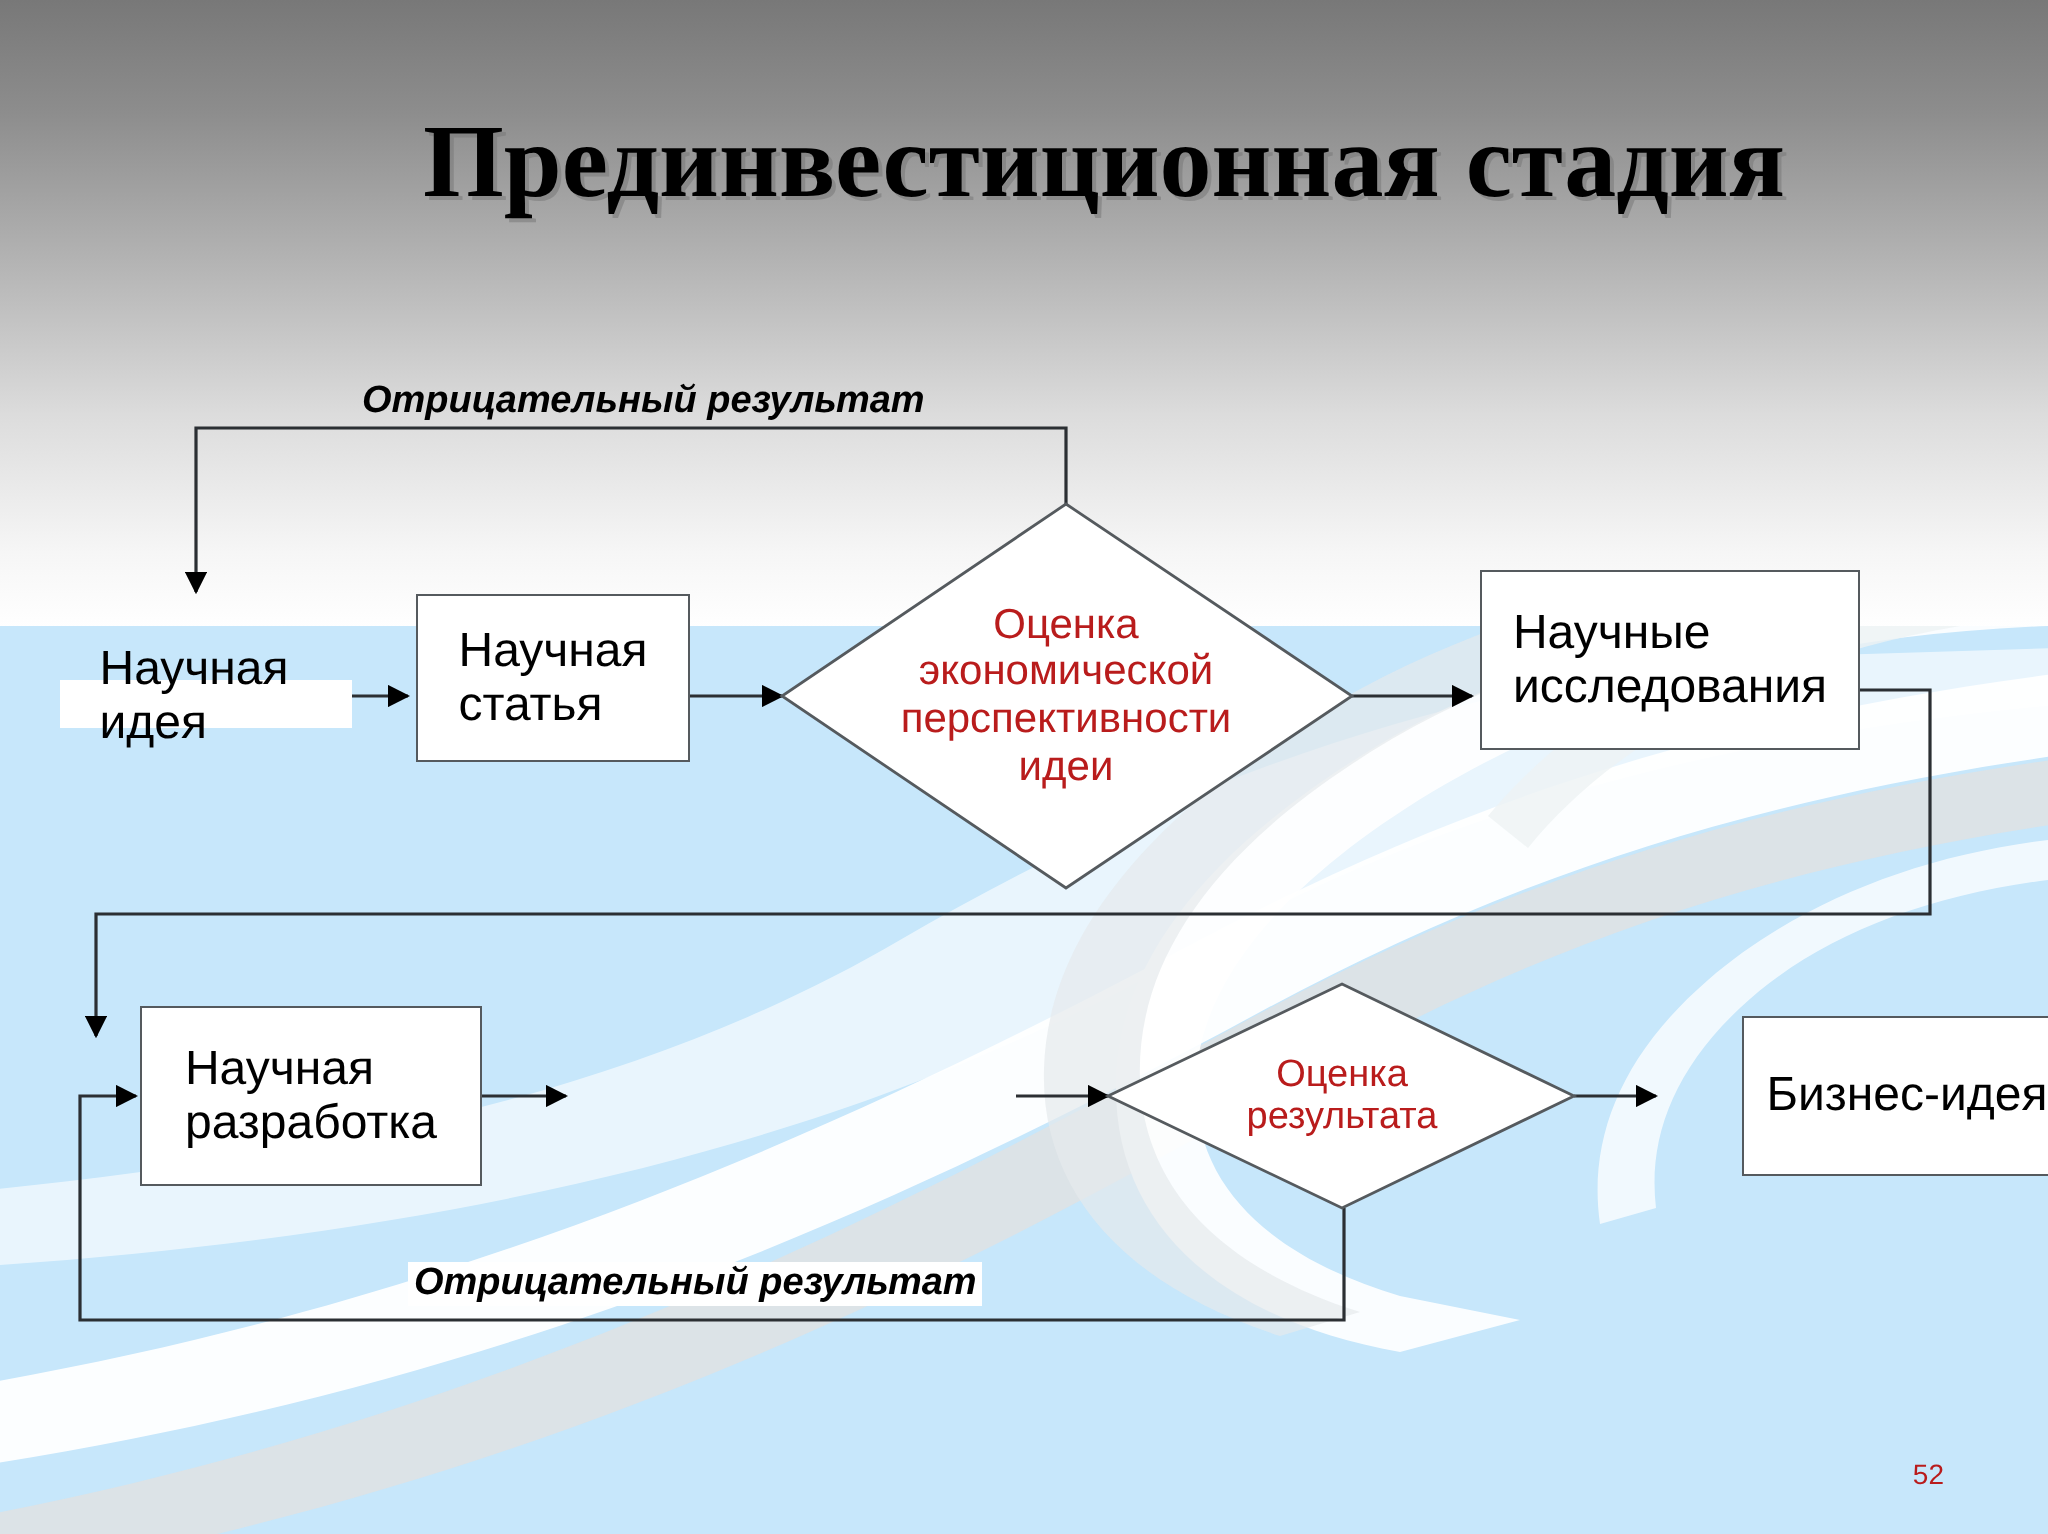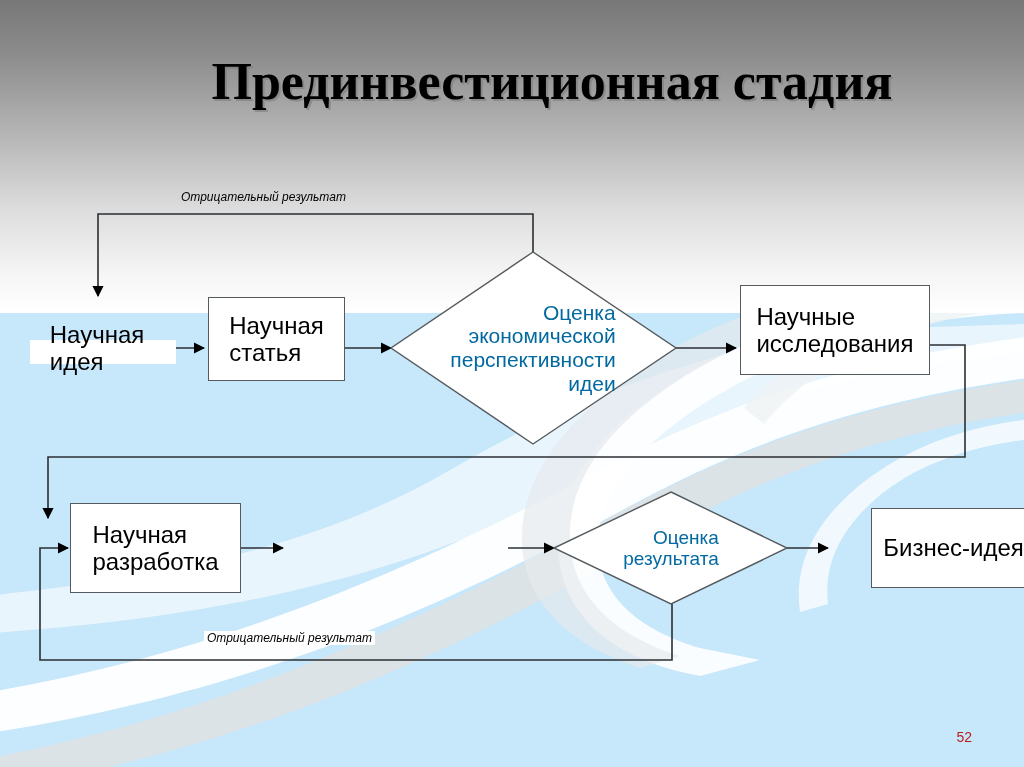--- a/index.html
+++ b/index.html
@@ -65,22 +65,22 @@
   }
   .plain {
     background: transparent;
     border: none;
   }
   .diamond-label {
     position: absolute;
     display: flex;
     align-items: center;
     justify-content: center;
-    text-align: right;
-    color: #0369a1;
+    text-align: center;
+    color: #b91c1c;
     line-height: 1.13;
     white-space: pre-line;
   }
   
   #slide-title {
     position: absolute;
     left: 0;
     top: 52px;
     width: 1024px;
     text-align: center;
@@ -89,22 +89,22 @@
     font-size: 52px;
     letter-spacing: 0px;
     color: #000000;
     text-shadow: 2px 2px 0 rgba(120,120,120,0.55);
     padding-left: 40px;
   }
   
   .edge-label {
     position: absolute;
     font-style: italic;
-    font-weight: normal;
-    font-size: 12px;
+    font-weight: bold;
+    font-size: 19px;
     color: #000000;
     background: #ffffff;
     padding: 0 3px;
     white-space: nowrap;
     text-align: right;
   }
   .edge-label.no-bg {
     background: transparent;
   }
   

